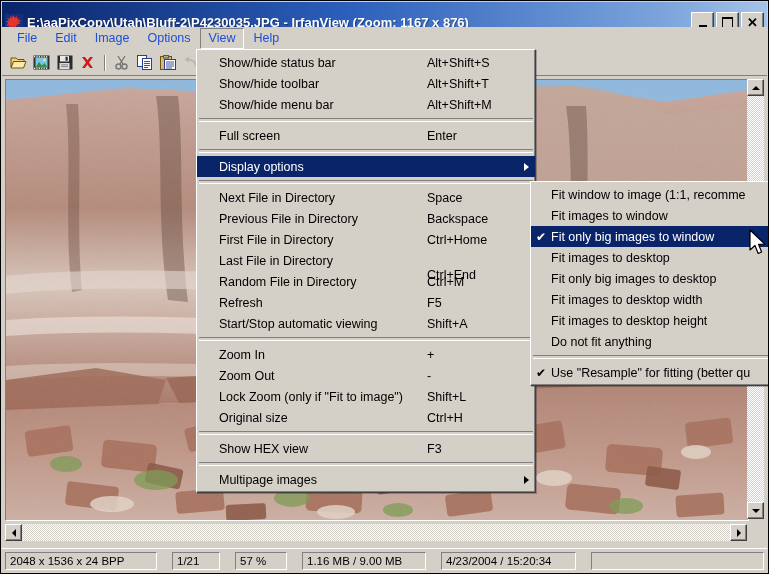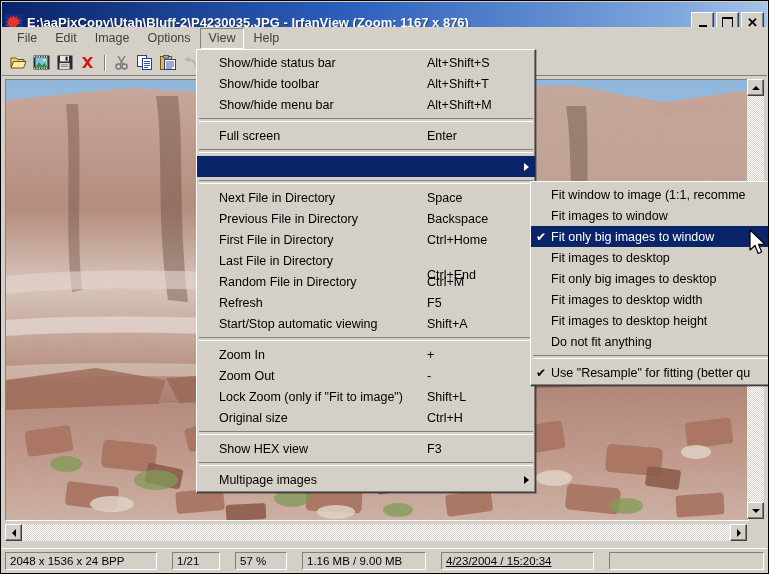--- a/index.html
+++ b/index.html
@@ -24,21 +24,21 @@
           position:relative;box-shadow:inset -1px -1px 0 #808080;}
   .tb-btn .g{position:absolute;left:0;top:0;right:0;bottom:0;
              display:flex;align-items:center;justify-content:center;
              font-size:12px;color:#000;line-height:1;font-family:"Liberation Sans",sans-serif;}
   .min-g{width:8px;height:2px;background:#000;margin-top:6px;}
   .max-g{width:9px;height:8px;border:1px solid #000;border-top-width:2px;}
 
   
   .menubar{position:absolute;left:1px;top:26px;width:765px;height:22px;
            background:#d4d0c8;display:flex;align-items:center;padding-left:6px;box-sizing:border-box;}
-  .mb-item{font-size:12.5px;color:#404040;padding:2px 8px 3px 8px;line-height:14px;
+  .mb-item{font-size:12.5px;color:#1d4ed8;padding:2px 8px 3px 8px;line-height:14px;
            border:1px solid transparent;}
   .mb-item.active{border-top:1px solid #808080;border-left:1px solid #808080;
                   border-right:1px solid #fff;border-bottom:1px solid #fff;background:#d4d0c8;}
 
   
   .toolbar{position:absolute;left:1px;top:49px;width:765px;height:26px;background:#d4d0c8;
            display:flex;align-items:center;padding-left:5px;box-sizing:border-box;
            border-bottom:1px solid #808080;}
   .tool{width:23px;height:22px;display:flex;align-items:center;justify-content:center;}
   .tsep{width:1px;height:16px;background:#808080;margin:0 5px;
@@ -358,21 +358,21 @@
         <div class="arw arw-r"></div>
       </div>
     </div>
   </div>
 
   <div class="statusbar">
     <div class="sp" style="width:152px;">2048 x 1536 x 24 BPP</div>
     <div class="sp" style="width:48px;">1/21</div>
     <div class="sp" style="width:52px;">57 %</div>
     <div class="sp" style="width:124px;">1.16 MB / 9.00 MB</div>
-    <div class="sp" style="width:153px;text-decoration:underline;">4/23/2004 / 15:20:34</div>
+    <div class="sp" style="width:135px;">4/23/2004 / 15:20:34</div>
     <div class="sp" style="flex:1 1 auto;"></div>
   </div>
 
   <div class="menu" id="view-menu">
       <div class="mi">
         <span class="chk"></span>
         <span class="lbl">Show/hide status bar</span>
         <span class="acc" style="min-width: 104px;">Alt+Shift+S</span>
       </div>
       <div class="mi">
@@ -387,20 +387,21 @@
       </div>
       <div class="msep"></div>
       <div class="mi">
         <span class="chk"></span>
         <span class="lbl">Full screen</span>
         <span class="acc" style="min-width: 104px;">Enter</span>
       </div>
       <div class="msep"></div>
       <div class="mi hl">
         <span class="chk"></span>
+        <span class="lbl">Display options</span>
         <span class="acc" style="min-width: 104px;"></span>
         <span class="sub-arrow"></span>
       </div>
       <div class="msep"></div>
       <div class="mi">
         <span class="chk"></span>
         <span class="lbl">Next File in Directory</span>
         <span class="acc" style="min-width: 104px;">Space</span>
       </div>
       <div class="mi">

